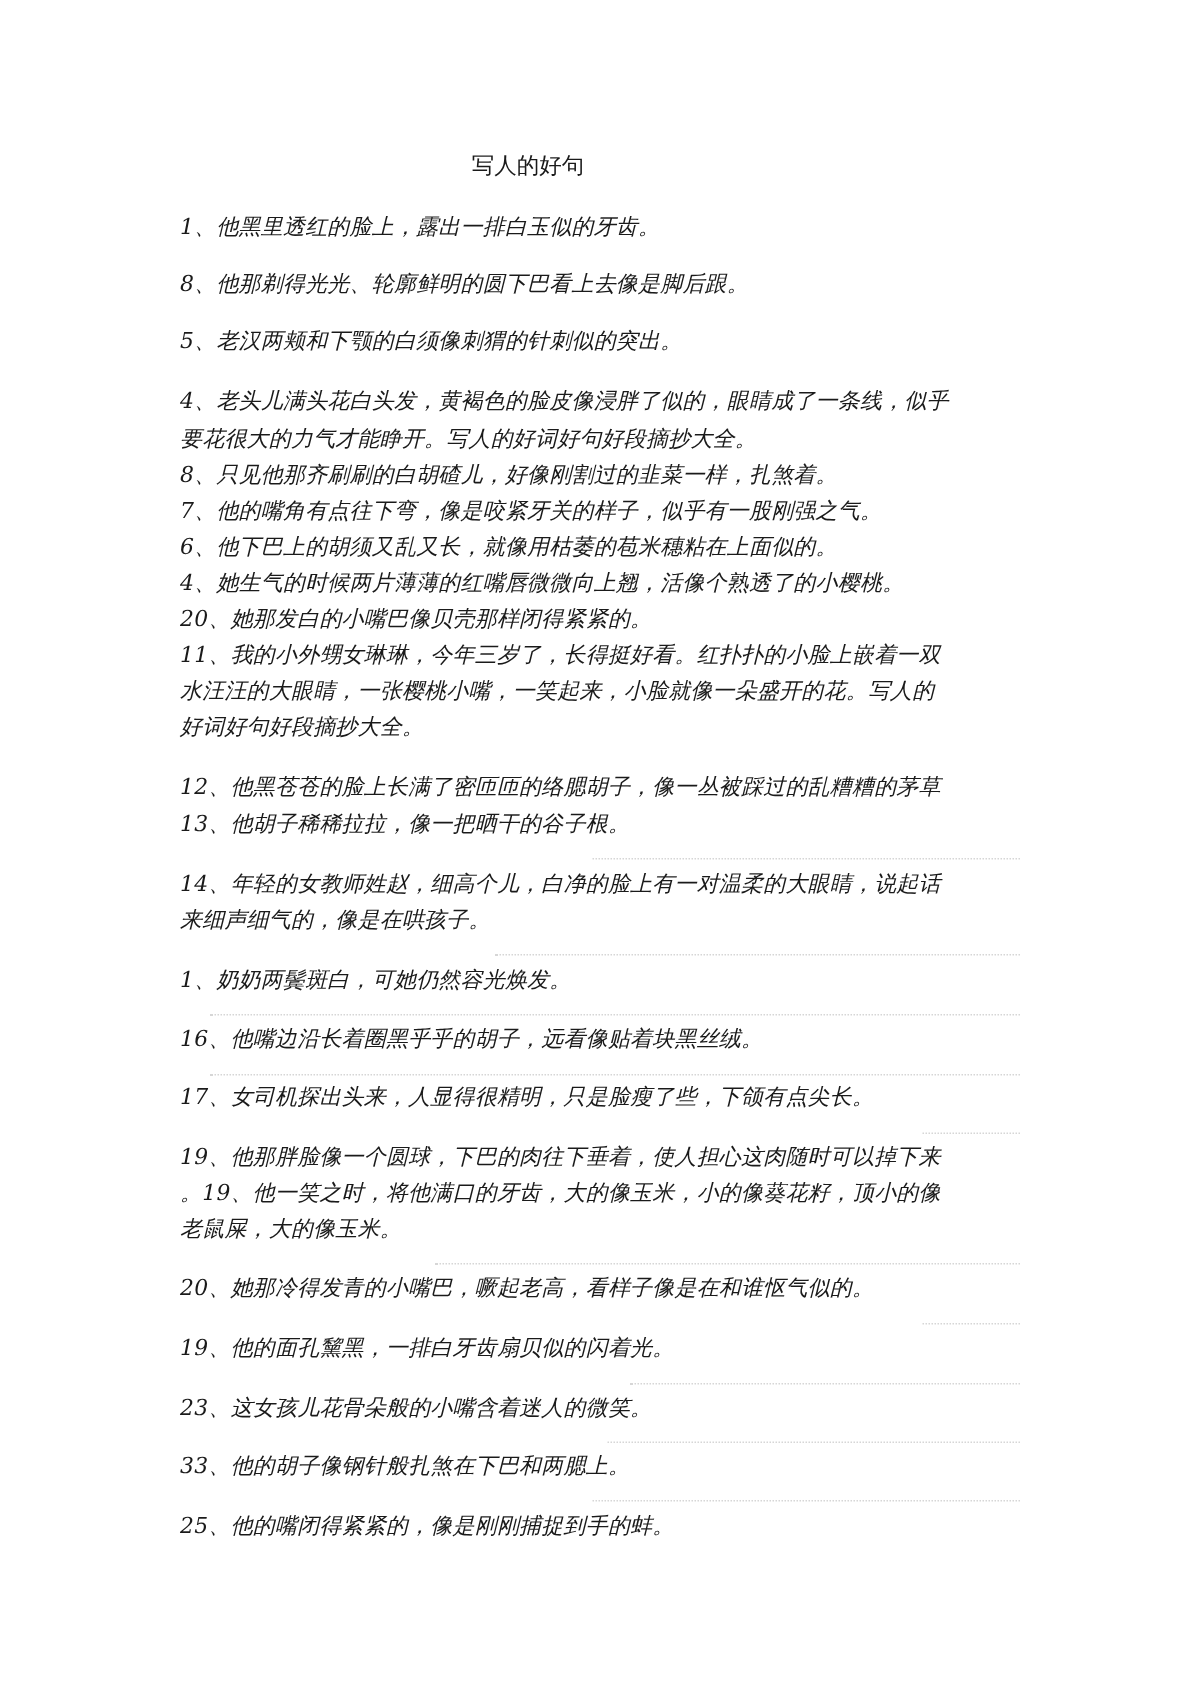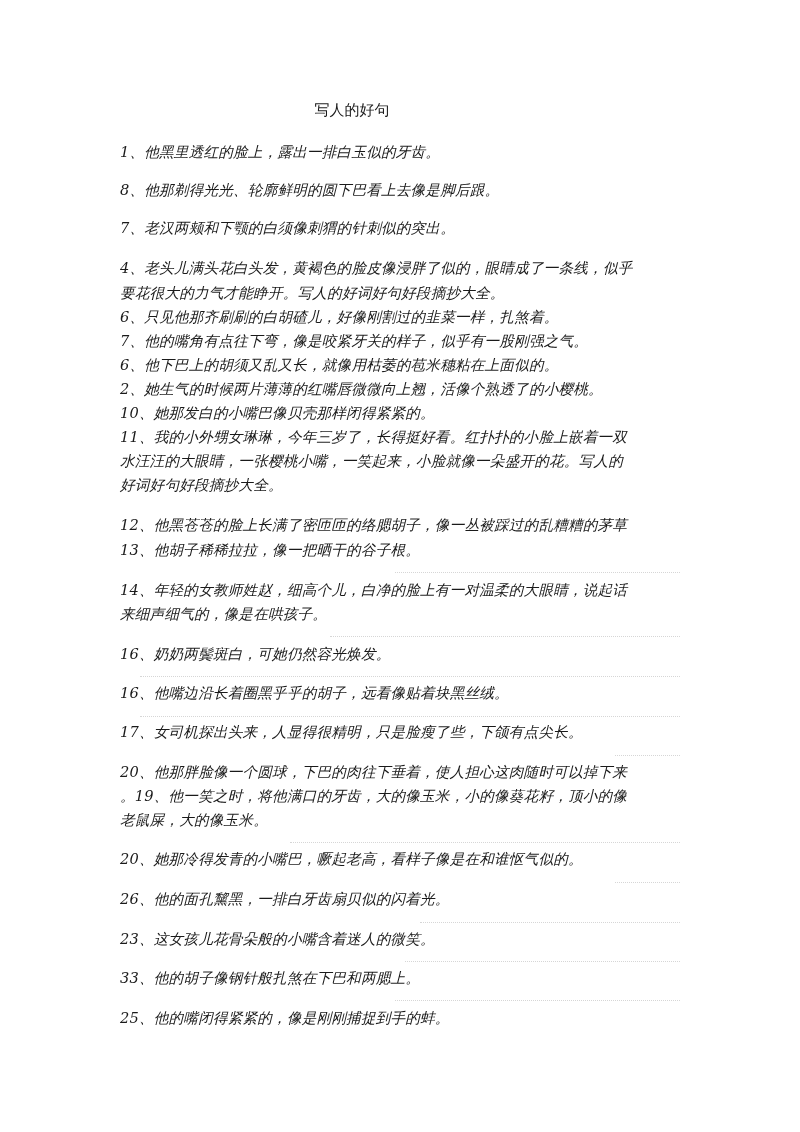--- a/index.html
+++ b/index.html
@@ -11,57 +11,57 @@
   .sep { position:absolute; height:0; border-top:1px dotted #d6d6d6; }
 </style>
 </head>
 <body>
 
 <div>
   <div class="title">写人的好句</div>
 
   <div class="line" style="top:142px">1、他黑里透红的脸上，露出一排白玉似的牙齿。</div>
   <div class="line" style="top:180px">8、他那剃得光光、轮廓鲜明的圆下巴看上去像是脚后跟。</div>
-  <div class="line" style="top:218px">7、老汉两颊和下颚的白须像刺猬的针刺似的突出。</div>
+  <div class="line" style="top:218px">5、老汉两颊和下颚的白须像刺猬的针刺似的突出。</div>
   <div class="line" style="top:258px">4、老头儿满头花白头发，黄褐色的脸皮像浸胖了似的，眼睛成了一条线，似乎</div>
   <div class="line" style="top:283px">要花很大的力气才能睁开。写人的好词好句好段摘抄大全。</div>
-  <div class="line" style="top:307px">6、只见他那齐刷刷的白胡碴儿，好像刚割过的韭菜一样，扎煞着。</div>
+  <div class="line" style="top:307px">8、只见他那齐刷刷的白胡碴儿，好像刚割过的韭菜一样，扎煞着。</div>
   <div class="line" style="top:331px">7、他的嘴角有点往下弯，像是咬紧牙关的样子，似乎有一股刚强之气。</div>
   <div class="line" style="top:355px">6、他下巴上的胡须又乱又长，就像用枯萎的苞米穗粘在上面似的。</div>
-  <div class="line" style="top:379px">2、她生气的时候两片薄薄的红嘴唇微微向上翘，活像个熟透了的小樱桃。</div>
-  <div class="line" style="top:403px">10、她那发白的小嘴巴像贝壳那样闭得紧紧的。</div>
+  <div class="line" style="top:379px">4、她生气的时候两片薄薄的红嘴唇微微向上翘，活像个熟透了的小樱桃。</div>
+  <div class="line" style="top:403px">20、她那发白的小嘴巴像贝壳那样闭得紧紧的。</div>
   <div class="line" style="top:427px">11、我的小外甥女琳琳，今年三岁了，长得挺好看。红扑扑的小脸上嵌着一双</div>
   <div class="line" style="top:451px">水汪汪的大眼睛，一张樱桃小嘴，一笑起来，小脸就像一朵盛开的花。写人的</div>
   <div class="line" style="top:475px">好词好句好段摘抄大全。</div>
   <div class="line" style="top:515px">12、他黑苍苍的脸上长满了密匝匝的络腮胡子，像一丛被踩过的乱糟糟的茅草</div>
   <div class="line" style="top:540px">13、他胡子稀稀拉拉，像一把晒干的谷子根。</div>
 
   <div class="sep" style="top:572px; left:395px; width:285px"></div>
   <div class="line" style="top:580px">14、年轻的女教师姓赵，细高个儿，白净的脸上有一对温柔的大眼睛，说起话</div>
   <div class="line" style="top:604px">来细声细气的，像是在哄孩子。</div>
 
   <div class="sep" style="top:636px; left:330px; width:350px"></div>
-  <div class="line" style="top:644px">16、奶奶两鬓斑白，可她仍然容光焕发。</div>
+  <div class="line" style="top:644px">1、奶奶两鬓斑白，可她仍然容光焕发。</div>
 
   <div class="sep" style="top:676px; left:140px; width:540px"></div>
   <div class="line" style="top:683px">16、他嘴边沿长着圈黑乎乎的胡子，远看像贴着块黑丝绒。</div>
 
   <div class="sep" style="top:716px; left:140px; width:540px"></div>
   <div class="line" style="top:722px">17、女司机探出头来，人显得很精明，只是脸瘦了些，下颌有点尖长。</div>
 
   <div class="sep" style="top:755px; left:615px; width:65px"></div>
-  <div class="line" style="top:762px">20、他那胖脸像一个圆球，下巴的肉往下垂着，使人担心这肉随时可以掉下来</div>
+  <div class="line" style="top:762px">19、他那胖脸像一个圆球，下巴的肉往下垂着，使人担心这肉随时可以掉下来</div>
   <div class="line" style="top:786px">。19、他一笑之时，将他满口的牙齿，大的像玉米，小的像葵花籽，顶小的像</div>
   <div class="line" style="top:810px">老鼠屎，大的像玉米。</div>
 
   <div class="sep" style="top:842px; left:290px; width:390px"></div>
   <div class="line" style="top:849px">20、她那冷得发青的小嘴巴，噘起老高，看样子像是在和谁怄气似的。</div>
 
   <div class="sep" style="top:882px; left:615px; width:65px"></div>
-  <div class="line" style="top:889px">26、他的面孔黧黑，一排白牙齿扇贝似的闪着光。</div>
+  <div class="line" style="top:889px">19、他的面孔黧黑，一排白牙齿扇贝似的闪着光。</div>
 
   <div class="sep" style="top:922px; left:420px; width:260px"></div>
   <div class="line" style="top:929px">23、这女孩儿花骨朵般的小嘴含着迷人的微笑。</div>
 
   <div class="sep" style="top:961px; left:405px; width:275px"></div>
   <div class="line" style="top:968px">33、他的胡子像钢针般扎煞在下巴和两腮上。</div>
 
   <div class="sep" style="top:1000px; left:395px; width:285px"></div>
   <div class="line" style="top:1008px">25、他的嘴闭得紧紧的，像是刚刚捕捉到手的蚌。</div>
 </div>

